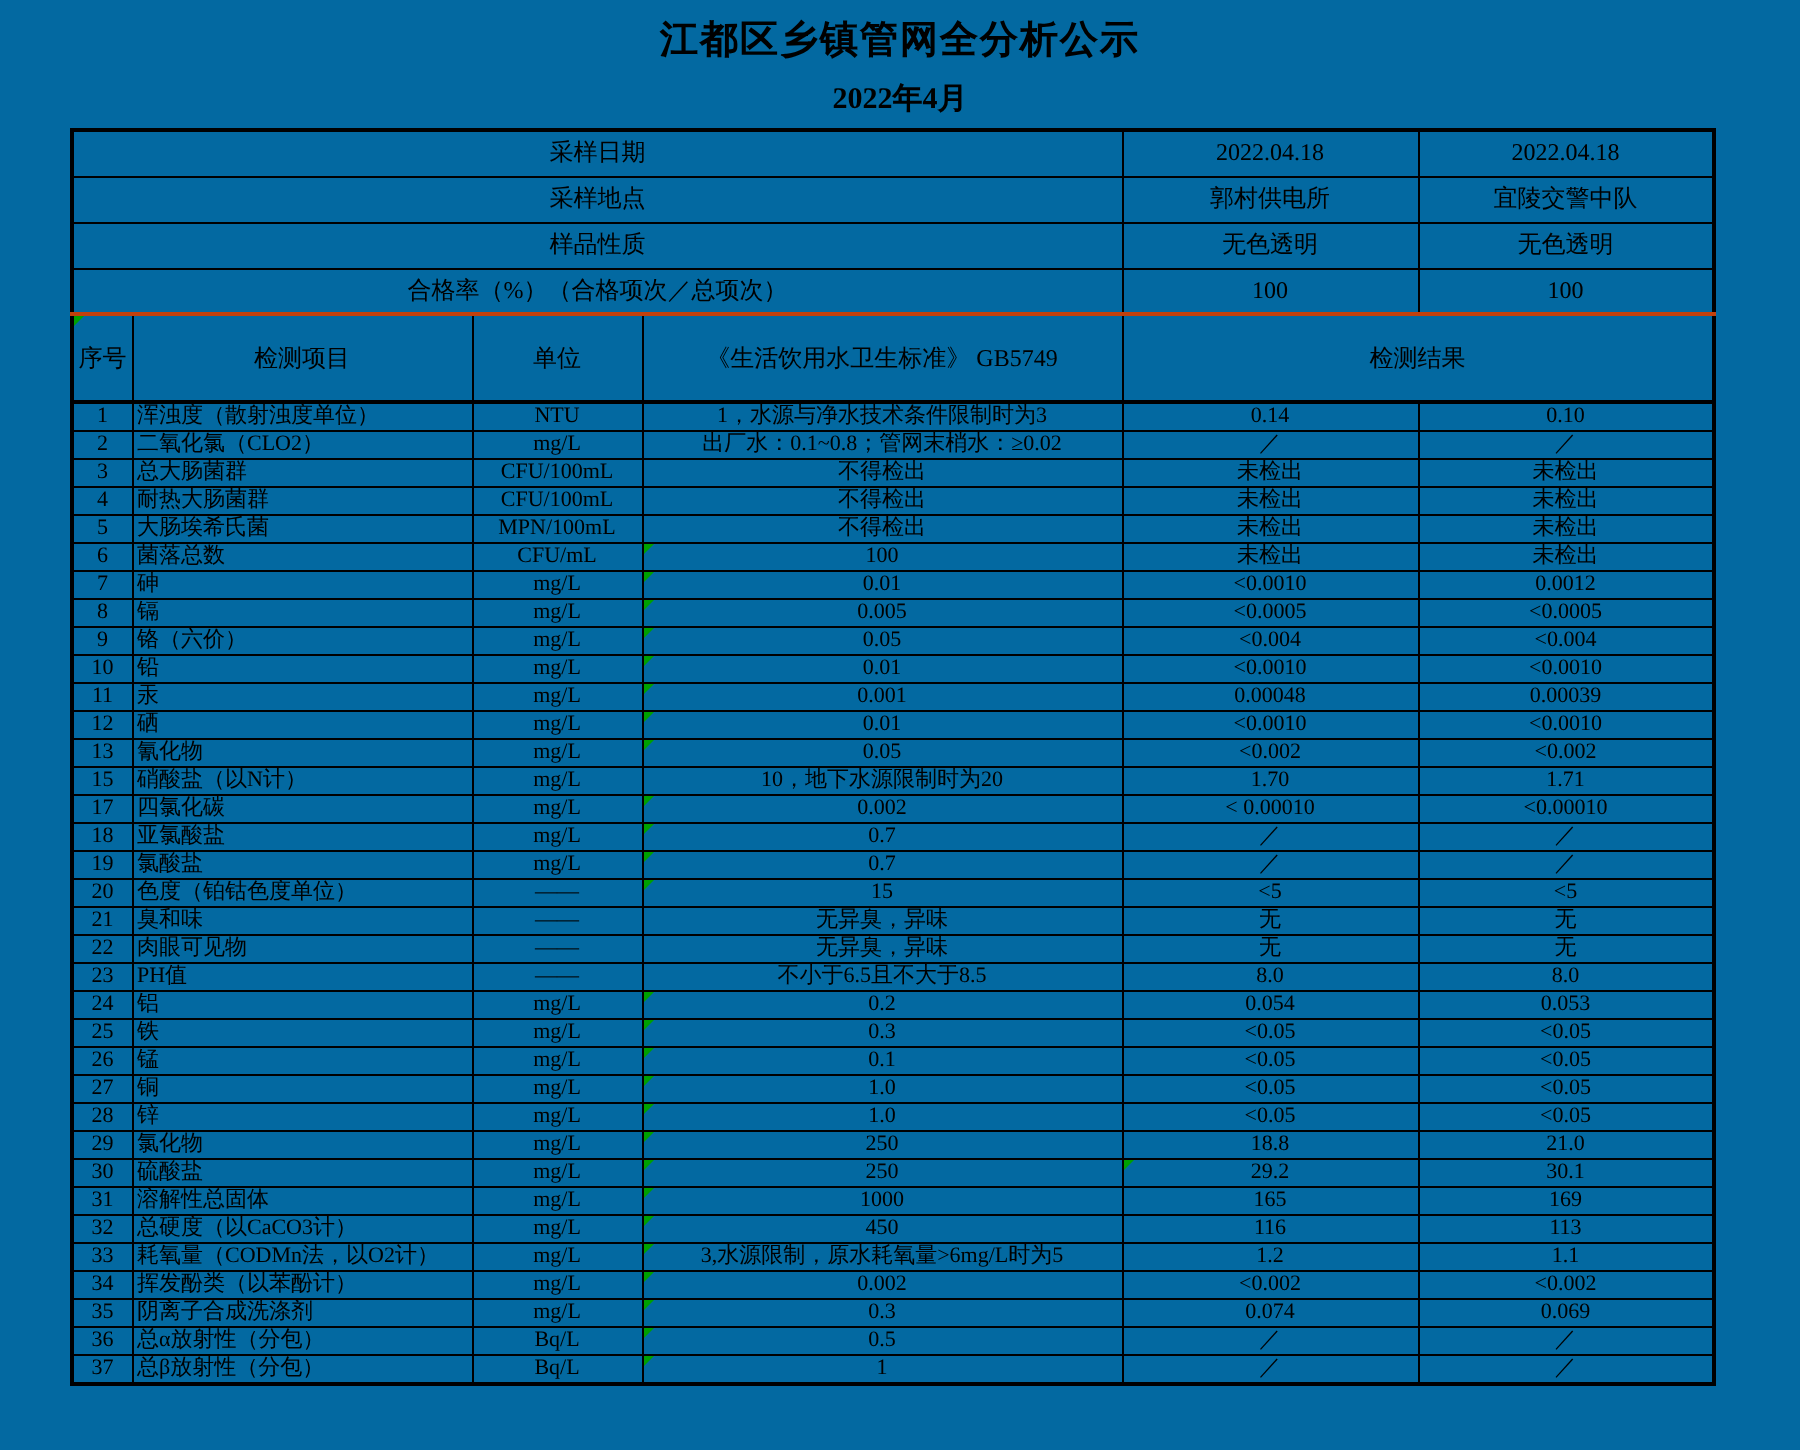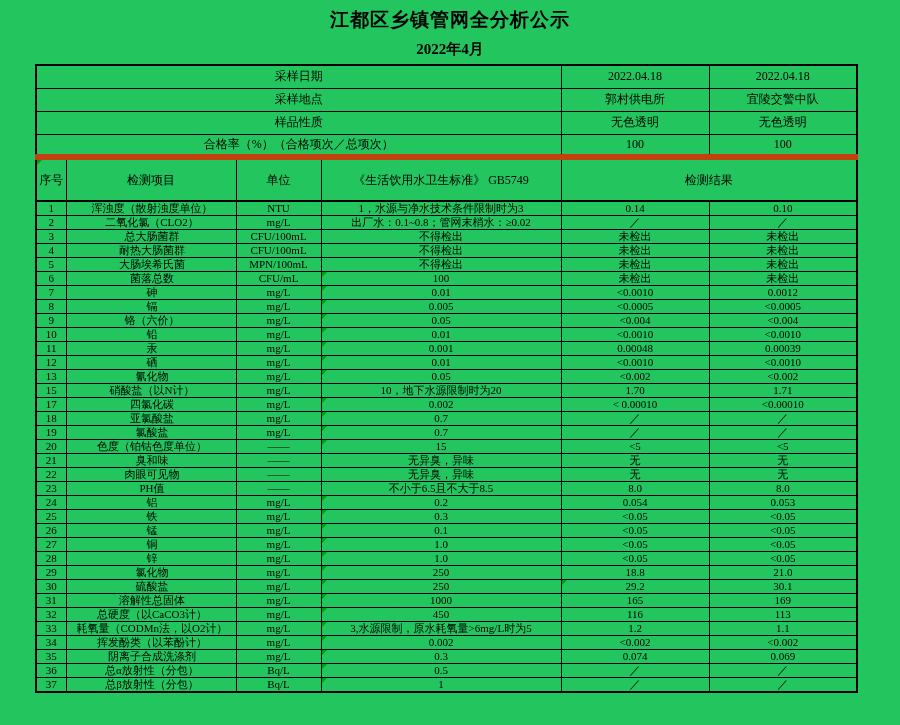--- a/index.html
+++ b/index.html
@@ -1,34 +1,34 @@
 <!DOCTYPE html>
 <html style="--flag: #00A000;"><head>
 <meta charset="utf-8">
 <style>
   html,body { margin:0; padding:0; background:#ffffff; }
   body { width:900px; height:725px; font-family:"Liberation Serif","DejaVu Serif",serif; color:#000; }
-  .page { position:relative; width:900px; height:725px; background:#22c55e; overflow:hidden; }
+  .page { position:relative; width:900px; height:725px; background:#0369a1; overflow:hidden; }
   .title { padding-top:7px; text-align:center; font-size:19px; font-weight:bold; letter-spacing:1px; }
   .subtitle { margin-top:7px; text-align:center; font-size:15px; font-weight:bold; }
   table.tbl { border-collapse:collapse; table-layout:fixed; margin:5px 0 0 35px; width:821px;
               border:2px solid #000; }
   td { border:1px solid #000; padding:0; position:relative; overflow:hidden;
        white-space:nowrap; text-align:center; vertical-align:middle; }
   
   tr.info-row { height:23px; }
   tr.info-row td { font-size:12px; }
-  tr.info-row:last-child td { border-bottom:6px solid #c2410c; }
+  tr.info-row:last-child td { border-bottom:2px solid #c2410c; }
   
   tr.hdr-row { height:44px; }
   tr.hdr-row td { font-size:12px; border-bottom:2px solid #000; }
   
   tr.data-row { height:14px; }
   tr.data-row td { font-size:11px; line-height:13px; }
-  td.c-item { text-align:center; padding-left:2px; }
+  td.c-item { text-align:left; padding-left:2px; }
   
   .tri { position:absolute; top:0; left:0; width:0; height:0;
          border-top:5px solid var(--flag,#00A000); border-right:5px solid transparent; }
 </style>
 </head>
 <body>
 
 <div class="page">
   <div class="title">江都区乡镇管网全分析公示</div>
   <div class="subtitle">2022年4月</div>

